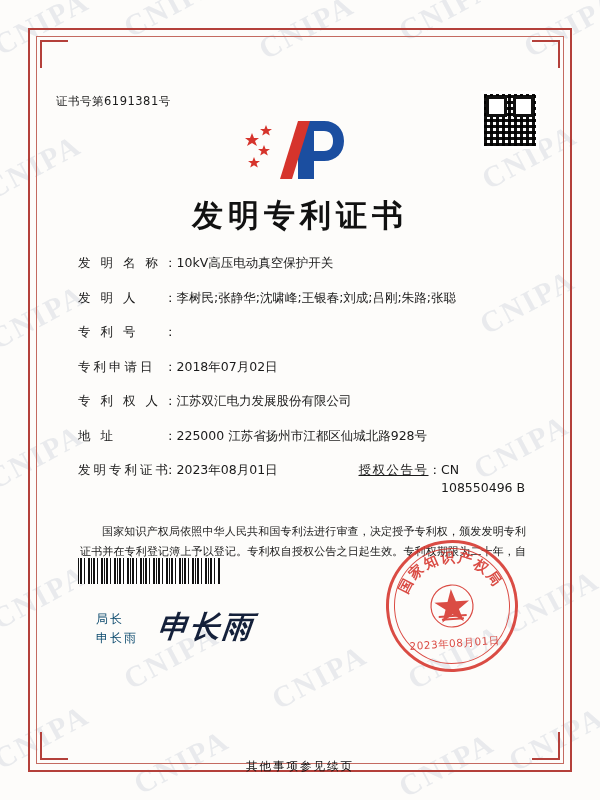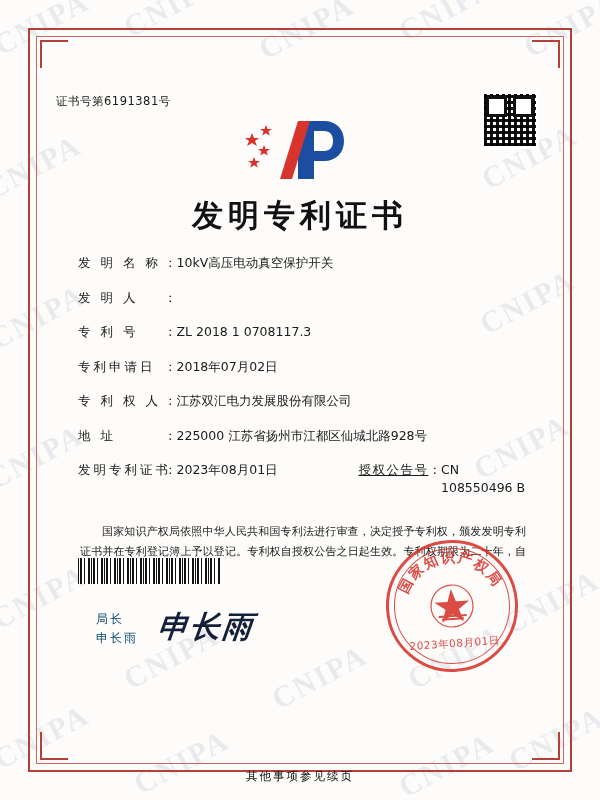--- a/index.html
+++ b/index.html
@@ -261,21 +261,21 @@
     left: 0; right: 0;
     bottom: 36px;
     text-align: center;
     font-size: 10.5px;
     color: #222;
     letter-spacing: 1px;
   }
   .footer-note-outside {
     position: absolute;
     left: 0; right: 0;
-    bottom: 16px;
+    bottom: 26px;
     text-align: center;
     font-size: 11.5px;
     color: #111;
     letter-spacing: 2px;
     z-index: 4;
   }
 </style>
 </head>
 <body>
 
@@ -335,25 +335,25 @@
 
     <div class="fields">
       <div class="field-row">
         <span class="field-label">发 明 名 称</span>
         <span class="field-colon">：</span>
         <span class="field-value">10kV高压电动真空保护开关</span>
       </div>
       <div class="field-row">
         <span class="field-label">发 明 人</span>
         <span class="field-colon">：</span>
+        <span class="field-value">李树民;张静华;沈啸峰;王银春;刘成;吕刚;朱路;张聪</span>
       </div>
       <div class="field-row">
         <span class="field-label">专 利 号</span>
         <span class="field-colon">：</span>
-        <span class="field-value">ZL 2018 1 0708117.3</span>
       </div>
       <div class="field-row">
         <span class="field-label">专利申请日</span>
         <span class="field-colon">：</span>
         <span class="field-value">2018年07月02日</span>
       </div>
       <div class="field-row">
         <span class="field-label">专 利 权 人</span>
         <span class="field-colon">：</span>
         <span class="field-value">江苏双汇电力发展股份有限公司</span>

